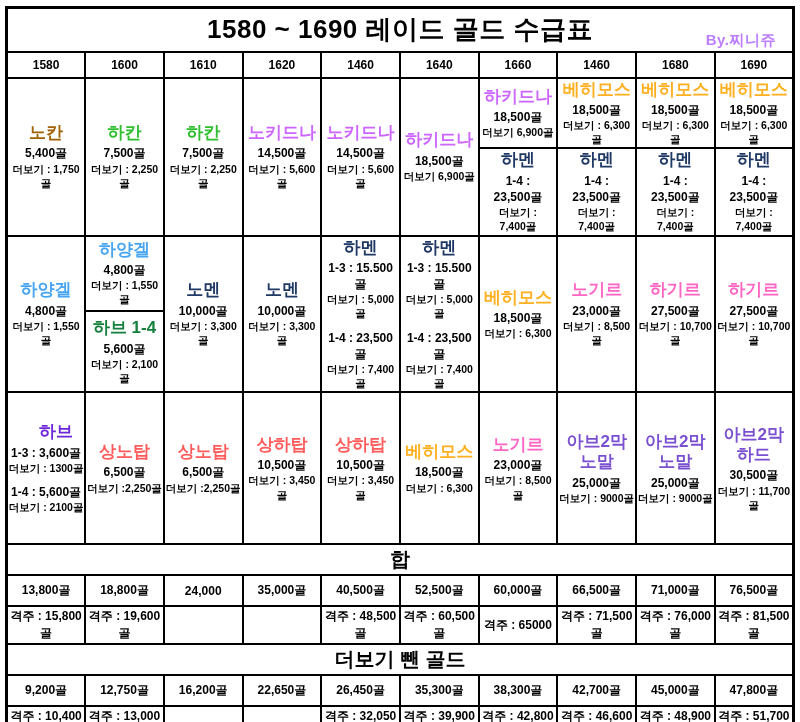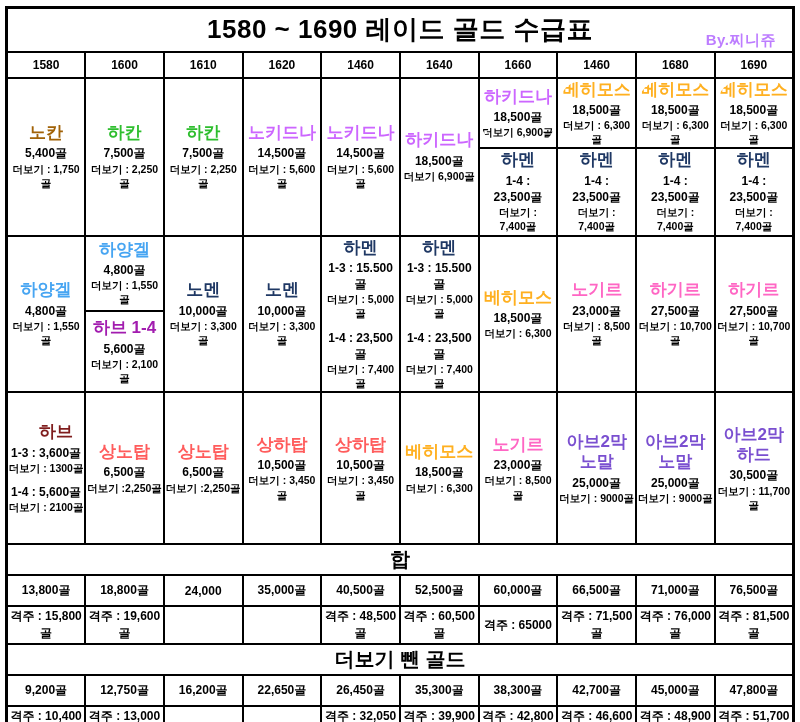--- a/index.html
+++ b/index.html
@@ -13,21 +13,21 @@
     border-collapse:collapse; table-layout:fixed;
     width:790px; border:3px solid #000;
   }
   td {
     border:2px solid #000; text-align:center; vertical-align:middle;
     padding:1px 0; overflow:hidden;
   }
   .title-cell { height:44px; font-size:26px; position:relative; letter-spacing:.5px;margin-top:25px; }
   .byline { position:absolute; right:16px; bottom:1px; font-size:15px; }
   tr.lvls td { height:26px; font-size:12px; }
-  tr.r1a td { height:68px;border-radius:27px; }
+  tr.r1a td { height:68px; }
   tr.r1b td { height:80px; }
   tr.r2a td { height:72px; }
   tr.r2b td { height:78px; }
   tr.r3  td { height:152px; }
   .rn { font-size:17px; line-height:1.2; margin-bottom:2px; white-space:pre-line; }
   .g  { font-size:12px; line-height:1.35; }
   .m  { font-size:10.5px; line-height:1.35; }
   .gap { height:9px; }
   td.sec { height:30px; font-size:20px; }
   tr.tot td { height:31px; font-size:12px; }
@@ -195,29 +195,29 @@
       <div class="m">더보기 : 10,700골</div>
     </td>
     <td rowspan="2">
       <div class="rn" style="color: rgb(255, 102, 196);">하기르</div>
       <div class="g">27,500골</div>
       <div class="m">더보기 : 10,700골</div>
     </td>
   </tr>
   <tr class="r2b">
     <td>
-      <div class="rn" style="color: #a21caf;">하브 1-4</div>
+      <div class="rn" style="color: #15803d;">하브 1-4</div>
       <div class="g">5,600골</div>
       <div class="m">더보기 : 2,100골</div>
     </td>
   </tr>
 
   <tr class="r3">
     <td>
-      <div class="rn" style="color: #7f1d1d; padding-left: 20px;">하브</div>
+      <div class="rn" style="color: #6d28d9; padding-left: 20px;">하브</div>
       <div class="g">1-3 : 3,600골</div>
       <div class="m">더보기 : 1300골</div>
       <div class="gap"></div>
       <div class="g">1-4 : 5,600골</div>
       <div class="m">더보기 : 2100골</div>
     </td>
     <td>
       <div class="rn" style="color: rgb(255, 92, 92);">상노탑</div>
       <div class="g">6,500골</div>
       <div class="m">더보기 :2,250골</div>

